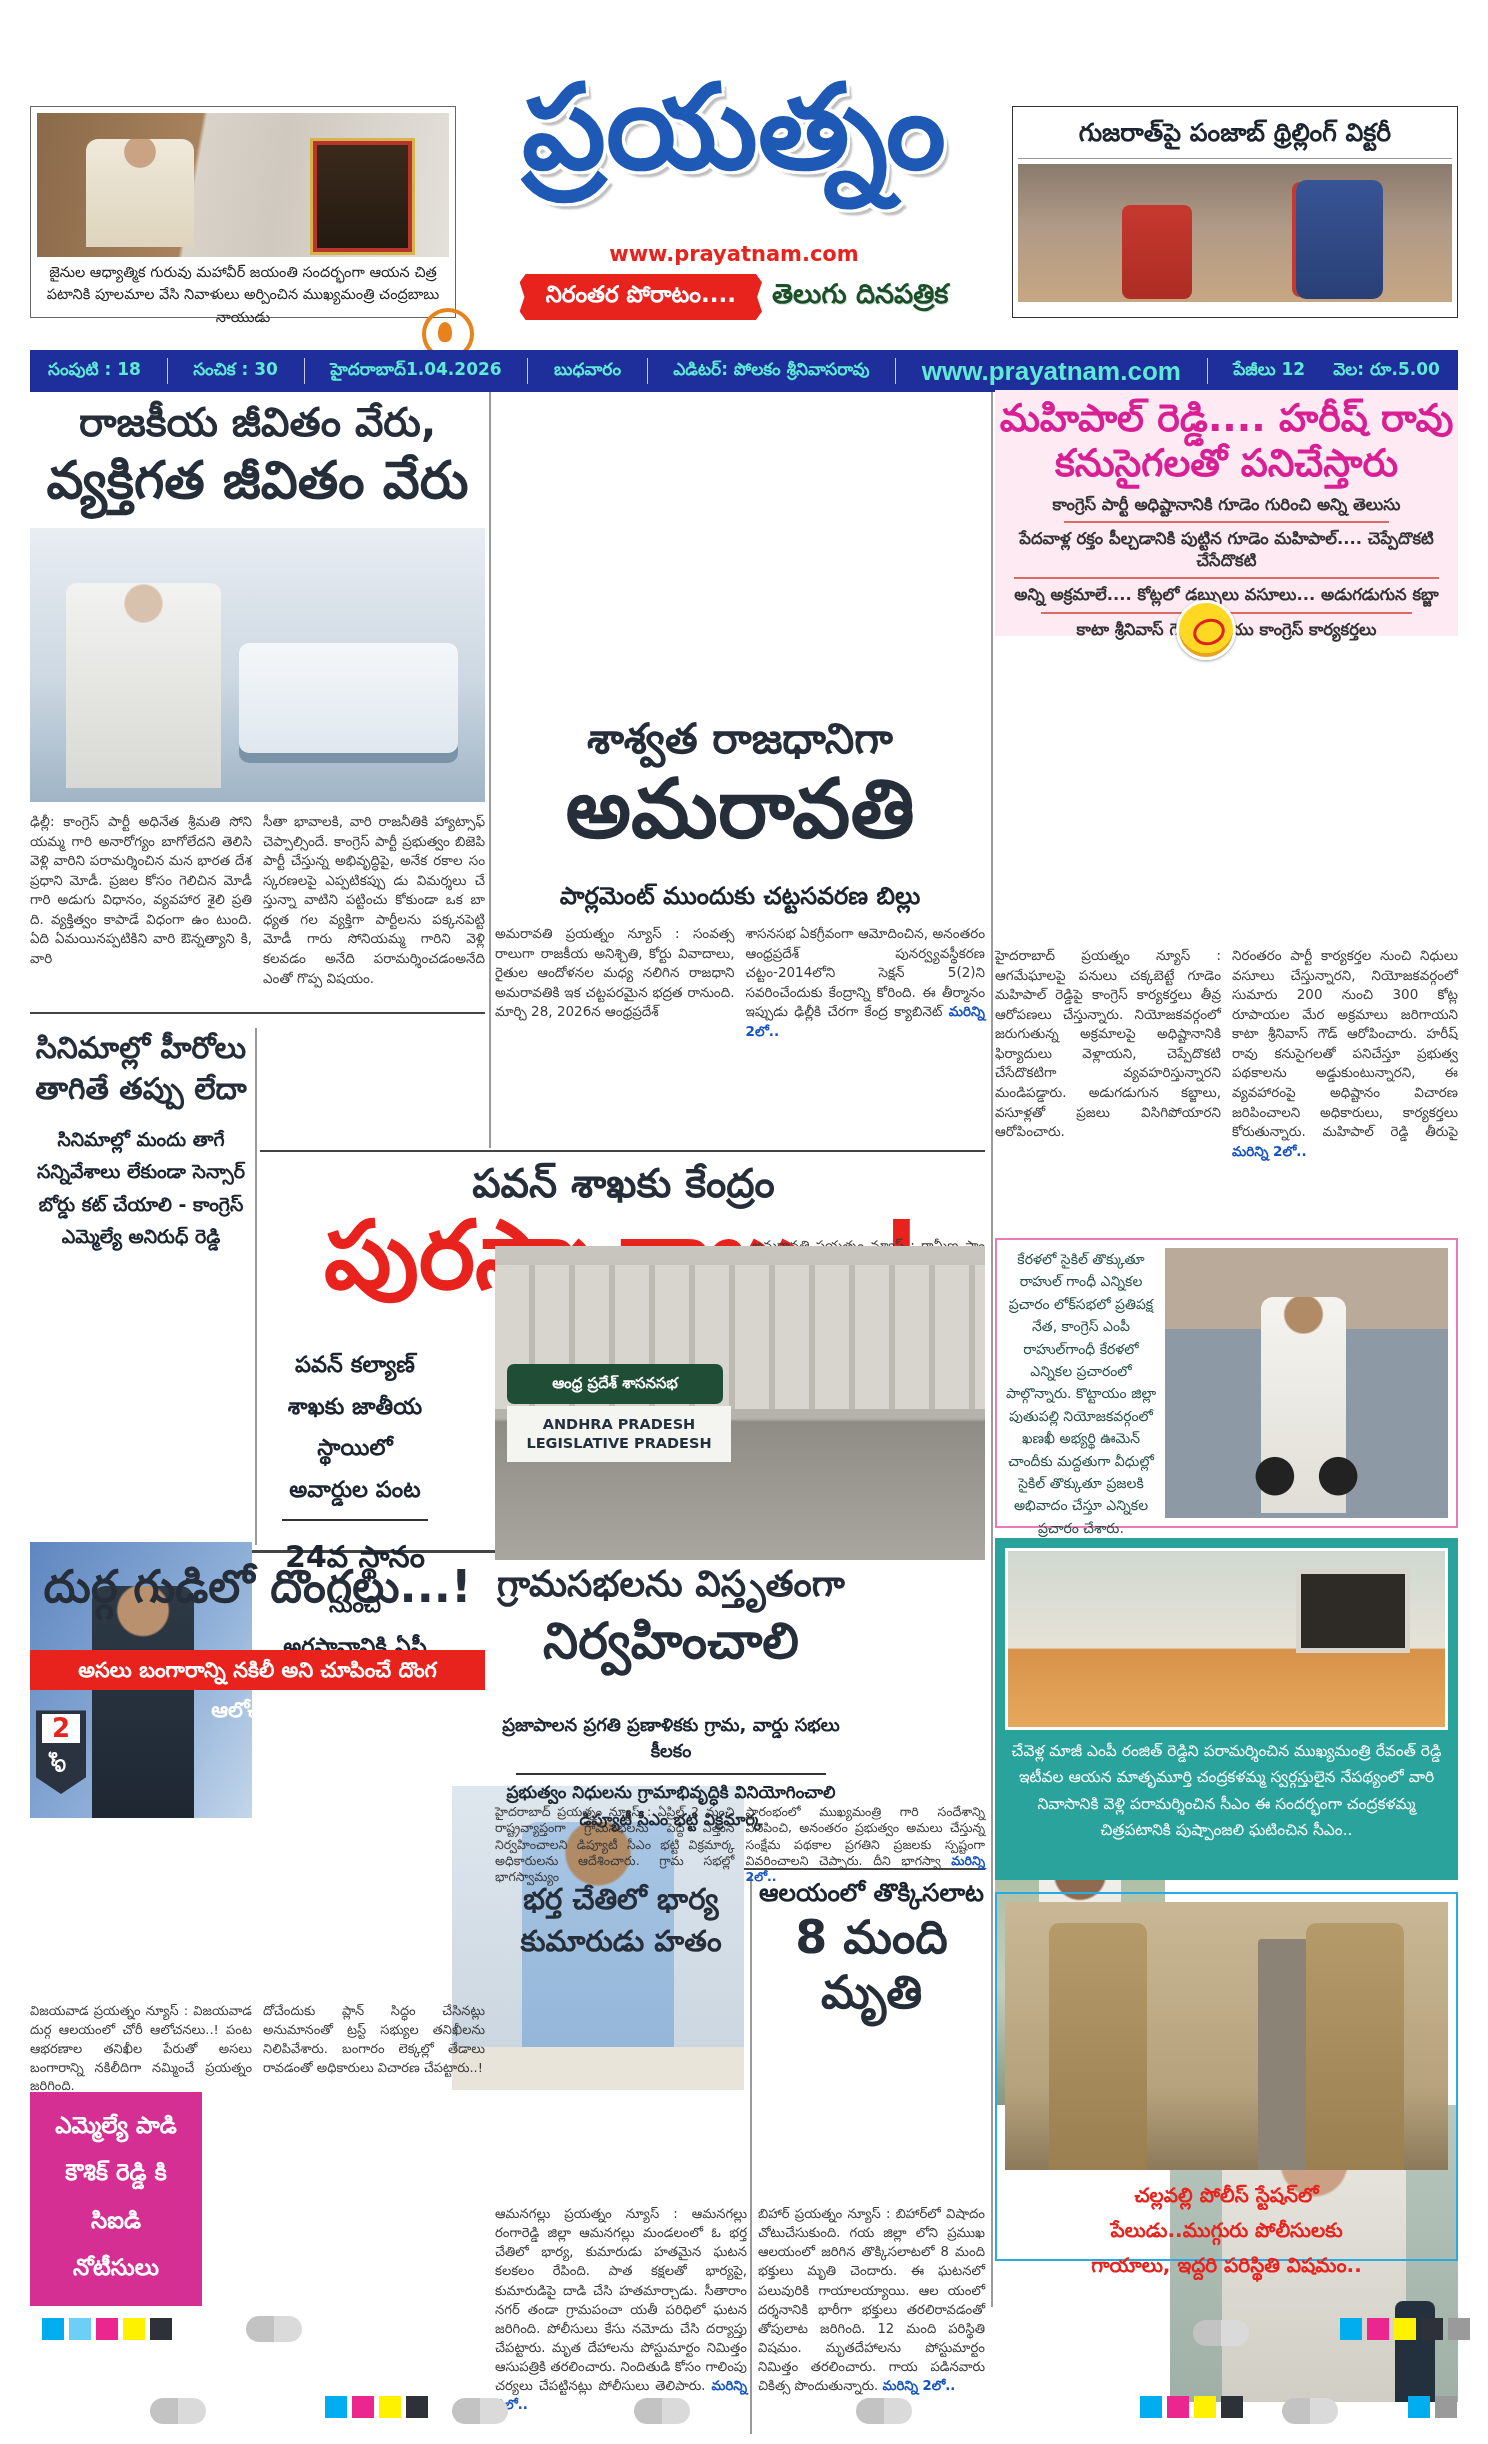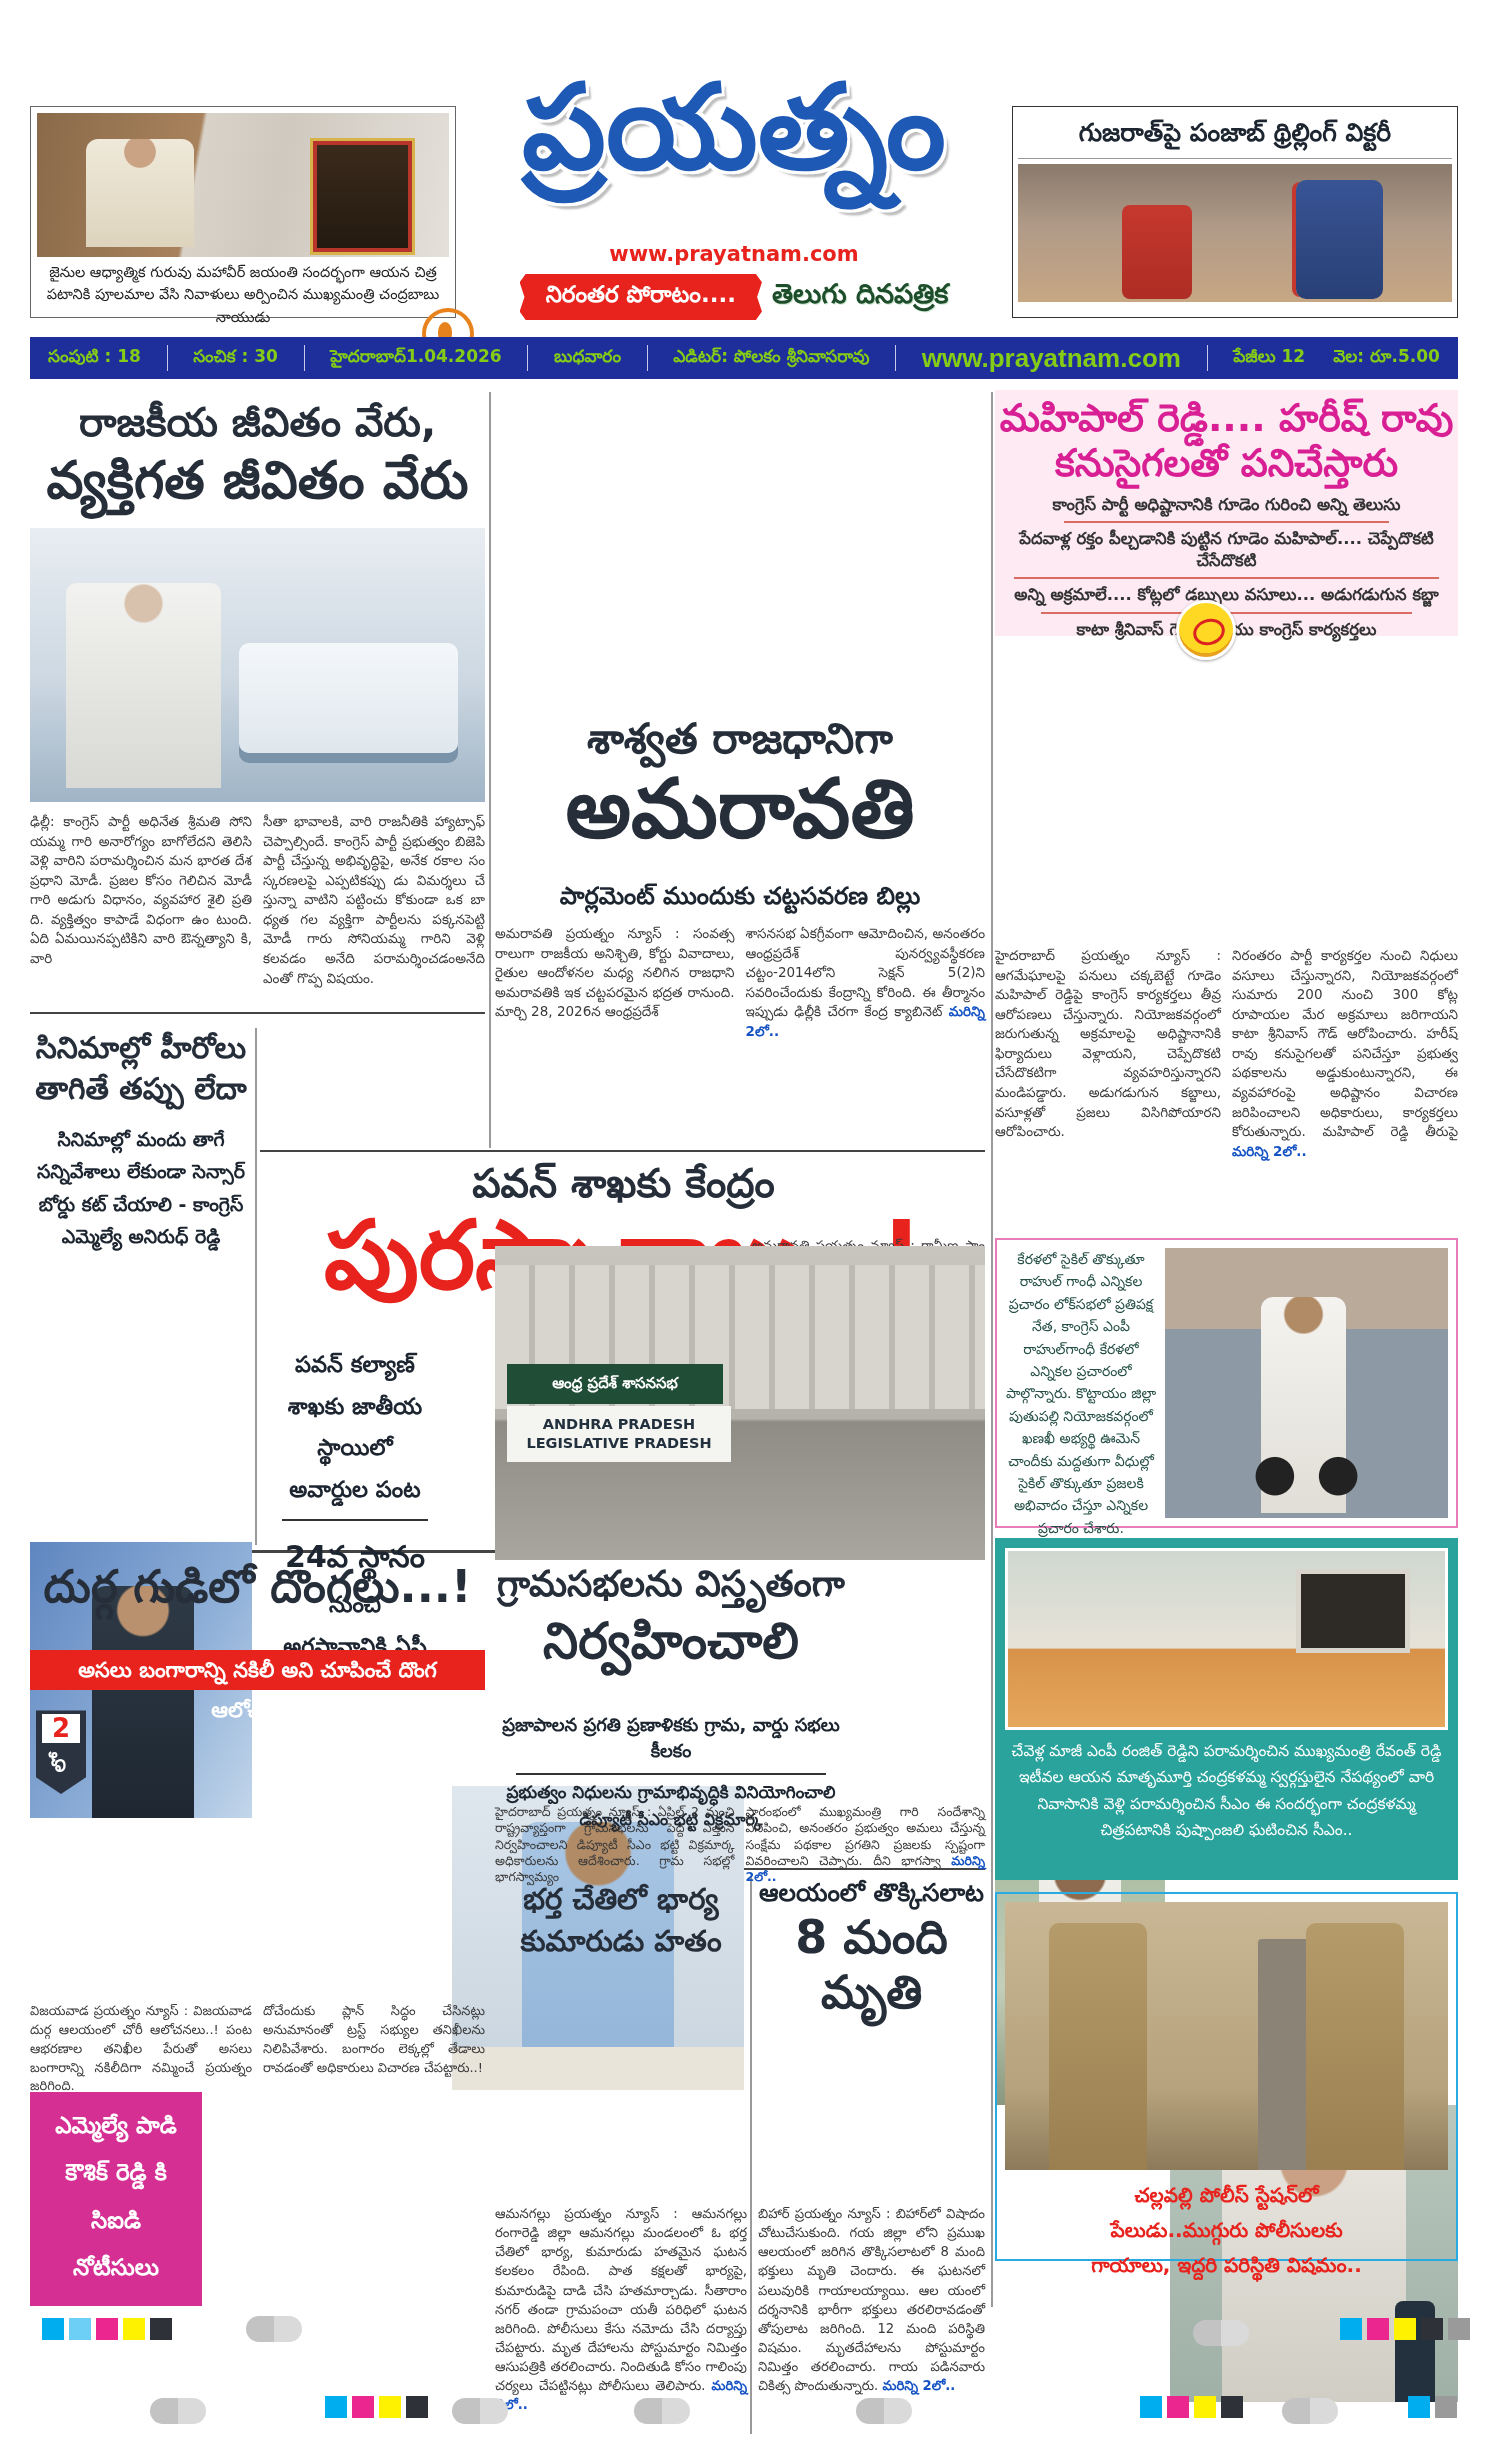--- a/index.html
+++ b/index.html
@@ -25,22 +25,22 @@
      clip-path:polygon(0 18%,2.5% 0,97.5% 0,100% 18%,98% 50%,100% 82%,97.5% 100%,2.5% 100%,0 82%,2% 50%);}
   .tagline{color:#1d4d2b;font-weight:bold;font-size:27px;text-shadow:1px 1px 0 #cde6cf;}
   .ganesha{width:44px;height:44px;border:4px solid #e8821d;border-radius:50%;position:relative;}
   .ganesha:after{content:"";position:absolute;left:12px;top:10px;width:14px;height:20px;background:#e8821d;border-radius:50% 50% 40% 40%;}
   .sportbox{border:1.5px solid #333;background:#fff;box-sizing:border-box;padding:5px;}
   .sport-hl{font-size:25px;font-weight:bold;color:#1c2530;line-height:1.35;border-bottom:1px solid #999;padding:4px 0 8px;}
   .ph-cricket{background:linear-gradient(180deg,#8c7a6a,#b29a85 45%,#caa77f);filter:saturate(.9);}
   .ph-cricket:before{content:"";position:absolute;left:24%;top:30%;width:16%;height:68%;background:linear-gradient(#d2352a,#b92a20);border-radius:8px;}
   .ph-cricket:after{content:"";position:absolute;right:16%;top:12%;width:20%;height:86%;background:linear-gradient(#35549c,#27407c);border-radius:10px;box-shadow:-6px 0 0 -2px #d2352a;}
   
-  .infobar{background:#1e2f9b;color:#84cc16;display:flex;align-items:center;justify-content:space-between;
-     padding:0 18px;box-sizing:border-box;}
+  .infobar{background:#1e2f9b;color:#5eead4;display:flex;align-items:center;justify-content:space-between;
+     padding:0 18px;box-sizing:border-box;margin-top:13px;}
   .infobar .it{font-size:17px;font-weight:bold;white-space:nowrap;}
   .infobar .web{font-size:26px;font-weight:bold;font-family:"Liberation Sans",sans-serif;}
   .infobar .sep{width:1px;height:26px;background:rgba(255,255,255,.75);}
   
   .vr{background:#9a9a9a;}
   .hr{background:#444;}
   
   .hl{color:#262e3a;font-weight:bold;}
   .deck{color:#1c2530;font-weight:bold;}
   .body-txt{font-size:13.5px;line-height:1.45;color:#3a3a3a;}
@@ -57,21 +57,21 @@
   .marks{display:flex;gap:5px;}
   .sq{width:22px;height:22px;}
   .pill{width:56px;height:26px;border-radius:13px;background:linear-gradient(90deg,#c3c3c3 50%,#dadada 50%);}
   
   .ph-hospital{background:linear-gradient(180deg,#e8edf2,#cdd8e2 55%,#9fb4c6);}
   .ph-hospital:before{content:"";position:absolute;right:6%;top:42%;width:48%;height:40%;background:linear-gradient(#f4f7fa,#dfe7ee);border-radius:10px;box-shadow:0 10px 0 #7b93a8;}
   .ph-hospital:after{content:"";position:absolute;left:8%;top:20%;width:34%;height:75%;background:radial-gradient(circle at 50% 10%,#d9c2ad 0 9%,transparent 10%),linear-gradient(#f2f2f0,#d8d8d4);border-radius:10px 10px 0 0;}
   .ph-assembly{background:linear-gradient(180deg,#c9c6bf 0%,#b5b2ab 55%,#8f8c85 56%,#a9a6a0);}
   .ph-assembly:before{content:"";position:absolute;left:0;top:6%;width:100%;height:46%;background:
      repeating-linear-gradient(90deg,#d8d5ce 0 34px,#bdbab2 34px 40px);}
-  .sign-te{background:#1f4d36;color:#fff;font-size:15px;font-weight:bold;display:flex;align-items:center;justify-content:center;}
+  .sign-te{background:#1f4d36;color:#fff;font-size:15px;font-weight:bold;display:flex;align-items:center;justify-content:center;border-radius:7px;}
   .sign-en{background:#f4f4f0;color:#23313f;font-size:14.5px;font-weight:bold;line-height:1.3;display:flex;flex-direction:column;align-items:center;justify-content:center;}
   .ph-man-blue{background:linear-gradient(120deg,#5f86c0,#8fb0d8 60%,#c3d6ea);}
   .ph-man-blue:before{content:"";position:absolute;left:28%;top:16%;width:46%;height:88%;background:radial-gradient(circle at 50% 10%,#b9916e 0 11%,transparent 12%),linear-gradient(#2e3a46,#1d2631);border-radius:14px 14px 0 0;}
   .ph-pawan{background:linear-gradient(180deg,#dfe7ee,#c8d4de);}
   .ph-pawan:before{content:"";position:absolute;left:24%;top:12%;width:52%;height:92%;background:radial-gradient(circle at 50% 11%,#b08b66 0 12%,transparent 13%),linear-gradient(#a9c6e4,#8fb2d6);border-radius:16px 16px 0 0;}
   .ph-pawan:after{content:"";position:absolute;left:0;bottom:0;width:100%;height:14%;background:#e9e4da;}
   .ph-walk{background:linear-gradient(180deg,#9fb59a,#c4cfb9 60%,#8a9880);}
   .ph-walk:before{content:"";position:absolute;left:26%;top:14%;width:48%;height:90%;background:radial-gradient(circle at 50% 9%,#8e6b4e 0 10%,transparent 11%),linear-gradient(#f2f1ec,#d9d7cf);border-radius:12px 12px 0 0;}
   .ph-mic{background:linear-gradient(180deg,#b9c7bd,#9fb0a6);}
   .ph-mic:before{content:"";position:absolute;left:18%;top:10%;width:64%;height:94%;background:radial-gradient(circle at 50% 10%,#caa184 0 12%,transparent 13%),linear-gradient(#e8e6df,#cfccc3);border-radius:14px 14px 0 0;}

